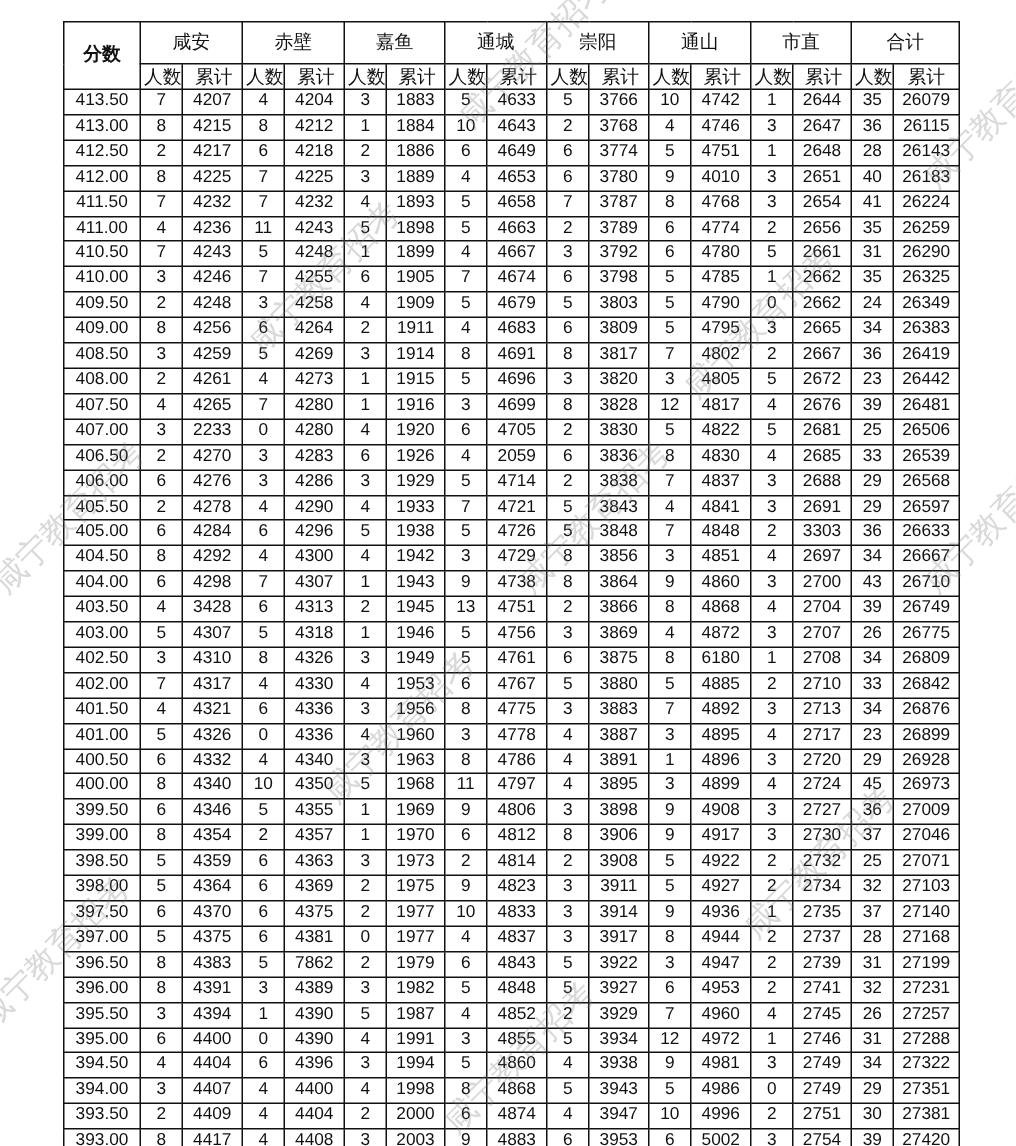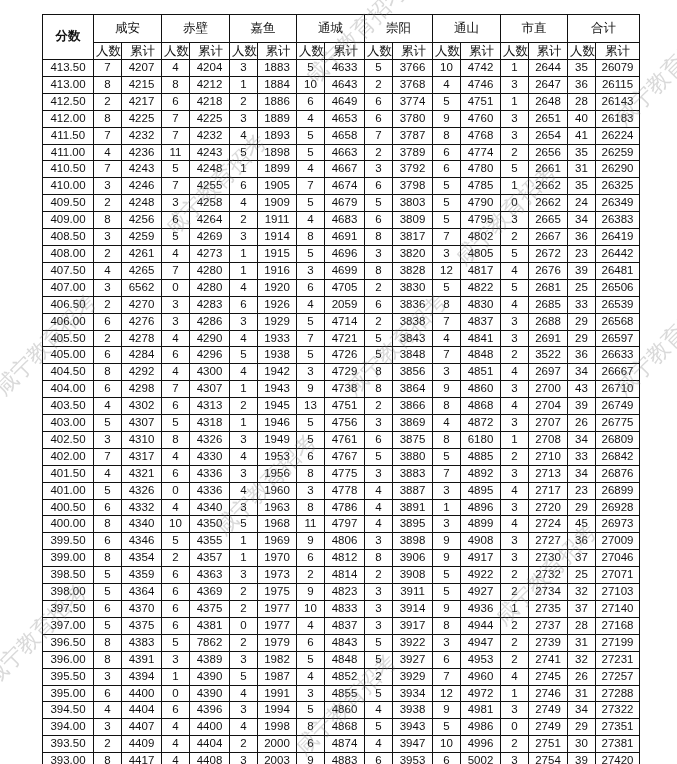--- a/index.html
+++ b/index.html
@@ -135,21 +135,21 @@
         <td>4225</td>
         <td>7</td>
         <td>4225</td>
         <td>3</td>
         <td>1889</td>
         <td>4</td>
         <td>4653</td>
         <td>6</td>
         <td>3780</td>
         <td>9</td>
-        <td>4760</td>
+        <td>4010</td>
         <td>3</td>
         <td>2651</td>
         <td>40</td>
         <td>26183</td>
       </tr>
       <tr>
         <td>411.50</td>
         <td>7</td>
         <td>4232</td>
         <td>7</td>
@@ -315,21 +315,21 @@
         <td>12</td>
         <td>4817</td>
         <td>4</td>
         <td>2676</td>
         <td>39</td>
         <td>26481</td>
       </tr>
       <tr>
         <td>407.00</td>
         <td>3</td>
-        <td>6562</td>
+        <td>2233</td>
         <td>0</td>
         <td>4280</td>
         <td>4</td>
         <td>1920</td>
         <td>6</td>
         <td>4705</td>
         <td>2</td>
         <td>3830</td>
         <td>5</td>
         <td>4822</td>
@@ -403,21 +403,21 @@
         <td>4296</td>
         <td>5</td>
         <td>1938</td>
         <td>5</td>
         <td>4726</td>
         <td>5</td>
         <td>3848</td>
         <td>7</td>
         <td>4848</td>
         <td>2</td>
-        <td>3522</td>
+        <td>3303</td>
         <td>36</td>
         <td>26633</td>
       </tr>
       <tr>
         <td>404.50</td>
         <td>8</td>
         <td>4292</td>
         <td>4</td>
         <td>4300</td>
         <td>4</td>
@@ -448,21 +448,21 @@
         <td>9</td>
         <td>4860</td>
         <td>3</td>
         <td>2700</td>
         <td>43</td>
         <td>26710</td>
       </tr>
       <tr>
         <td>403.50</td>
         <td>4</td>
-        <td>4302</td>
+        <td>3428</td>
         <td>6</td>
         <td>4313</td>
         <td>2</td>
         <td>1945</td>
         <td>13</td>
         <td>4751</td>
         <td>2</td>
         <td>3866</td>
         <td>8</td>
         <td>4868</td>

